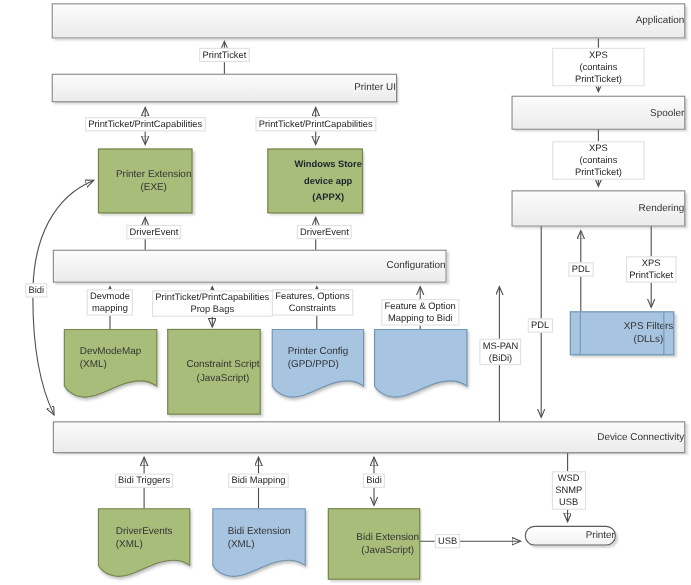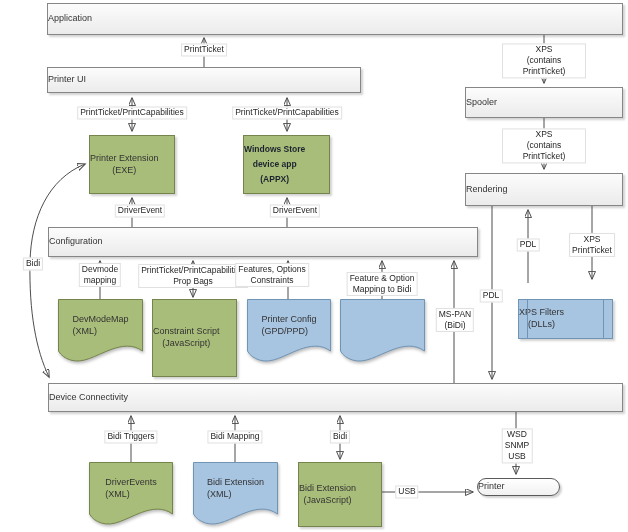--- a/index.html
+++ b/index.html
@@ -2,24 +2,24 @@
 <html style="--green-fill: #a9bd7a; --green-border: #75834c; --blue-fill: #a7c4e1; --blue-border: #7094b3; --line: #4d4d4d;"><head>
 <meta charset="utf-8">
 <style>
   html,body{margin:0;padding:0;background:#ffffff;}
   .stage{position:relative;width:628px;height:532px;background:#fff;overflow:hidden;
          font-family:"Liberation Sans", sans-serif;color:#333;}
   
   .bar,.box{position:absolute;box-sizing:border-box;border:1px solid #868686;
         background:linear-gradient(180deg,#fcfcfc 0%,#ebebeb 100%);
         box-shadow:2px 2px 2px rgba(0,0,0,.18);
-        display:flex;align-items:center;justify-content:flex-start;text-align:center;
+        display:flex;align-items:center;justify-content:flex-end;text-align:center;
         font-size:9px;line-height:1.3;white-space:pre-line;}
   .box.green{background:var(--green-fill);border-color:var(--green-border);}
-  .box.blue{background:var(--blue-fill);border-color:var(--blue-border);margin-top:16px;}
+  .box.blue{background:var(--blue-fill);border-color:var(--blue-border);}
   .box.navy{font-weight:bold;font-size:8.5px;line-height:1.8;color:#1d2430;}
   .stadium{border-radius:15px;border-color:#5a5a5a;background:linear-gradient(180deg,#ffffff,#f1f1f1);}
   
   .pre::before,.pre::after{content:"";position:absolute;top:0;bottom:0;width:1px;background:var(--blue-border);}
   .pre::before{left:8px;} .pre::after{right:8px;}
   
   .doc{position:absolute;}
   .doc svg{position:absolute;left:0;top:0;width:100%;height:100%;overflow:visible;
            filter:drop-shadow(1.5px 2px 1.5px rgba(0,0,0,.26));}
   .doc path.g{fill:var(--green-fill);stroke:var(--green-border);stroke-width:1;}
@@ -38,21 +38,21 @@
 <body>
 
 <div class="stage">
 
   <div class="bar" style="left:47px;top:3px;width:576px;height:32px">
     <span>Application</span></div>
 
   <div class="bar" style="left:47px;top:67px;width:314px;height:26px">
     <span>Printer UI</span></div>
 
-  <div class="bar" style="left:48px;top:227px;width:430px;height:30px">
+  <div class="bar" style="left:48px;top:227px;width:358px;height:30px">
     <span>Configuration</span></div>
 
   <div class="bar" style="left:48px;top:383px;width:575px;height:29px">
     <span>Device Connectivity</span></div>
 
   <div class="bar" style="left:465px;top:173px;width:158px;height:33px">
     <span>Rendering</span></div>
 
   <div class="bar" style="left:465px;top:87px;width:158px;height:31px">
     <span>Spooler</span></div>
@@ -164,21 +164,21 @@
 PrintTicket</div>
   <div class="lbl" style="left:528px;top:245px">PDL</div>
   <div class="lbl" style="left:491px;top:296px">PDL</div>
   <div class="lbl" style="left:455px;top:320px">MS-PAN
 (BiDi)</div>
   <div class="lbl" style="left:33px;top:264px">Bidi</div>
   <div class="lbl" style="left:100px;top:275px">Devmode
 mapping</div>
   <div class="lbl" style="left:193px;top:276px">PrintTicket/PrintCapabilities
 Prop Bags</div>
-  <div class="lbl" style="left:272px;top:275px">Features, Options
+  <div class="lbl" style="left:284px;top:275px">Features, Options
 Constraints</div>
   <div class="lbl" style="left:382px;top:284px">Feature &amp; Option
 Mapping to Bidi</div>
   <div class="lbl" style="left:131px;top:437px">Bidi Triggers</div>
   <div class="lbl" style="left:235px;top:437px">Bidi Mapping</div>
   <div class="lbl" style="left:340px;top:437px">Bidi</div>
   <div class="lbl" style="left:407px;top:492px">USB</div>
   <div class="lbl" style="left:517px;top:446px">WSD
 SNMP
 USB</div>

